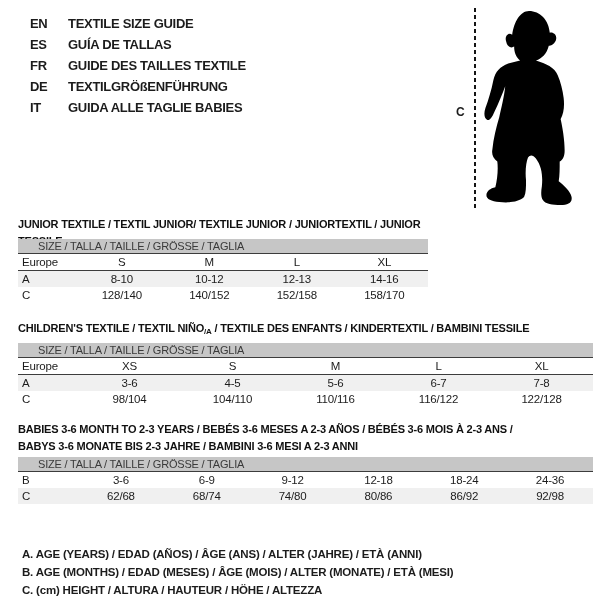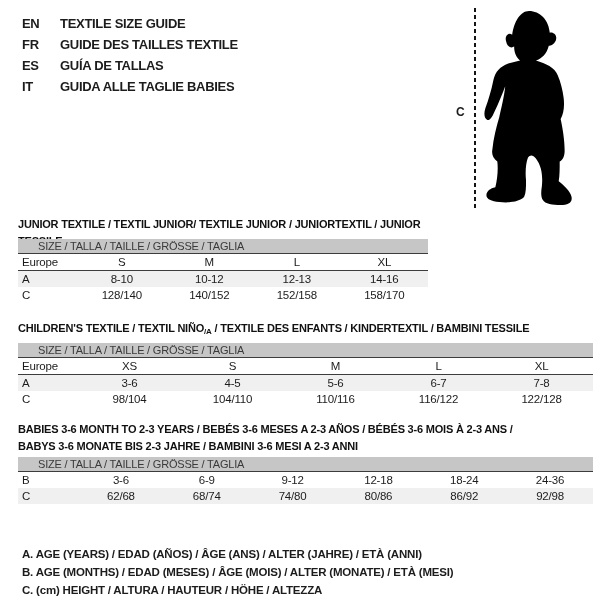--- a/index.html
+++ b/index.html
@@ -8,21 +8,21 @@
     --line-dark:#3c3c3c;
     --ink:#1c1c1c;
   }
   *{margin:0;padding:0;box-sizing:border-box;}
   html,body{background:#fff;}
   .page{
     position:relative;width:600px;height:600px;background:#fff;overflow:hidden;
     font-family:"Liberation Sans",sans-serif;color:var(--ink);
   }
   
-  .langs{position:absolute;left:22px;top:13px;}
+  .langs{position:absolute;left:30px;top:13px;}
   .lang-row{display:flex;line-height:21px;font-size:13px;font-weight:700;letter-spacing:-0.3px;}
   .lang-code{width:38px;}
   
   .figure{position:absolute;left:450px;top:5px;width:148px;height:210px;}
   .dash-line{
     position:absolute;left:24px;top:3px;width:2px;height:201px;
     background:repeating-linear-gradient(to bottom,#141414 0 4px,transparent 4px 7px);
   }
   .c-label{position:absolute;left:6px;top:100px;font-size:12px;font-weight:700;}
   .silhouette{position:absolute;left:33px;top:4px;}
@@ -55,26 +55,30 @@
 <body>
 
 <div class="page">
 
   <div class="langs">
     <div class="lang-row">
       <span class="lang-code">EN</span>
       <span>TEXTILE SIZE GUIDE</span>
     </div>
     <div class="lang-row">
+      <span class="lang-code">ES</span>
+      <span>GUÍA DE TALLAS</span>
+    </div>
+    <div class="lang-row">
       <span class="lang-code">FR</span>
       <span>GUIDE DES TAILLES TEXTILE</span>
     </div>
     <div class="lang-row">
-      <span class="lang-code">ES</span>
-      <span>GUÍA DE TALLAS</span>
+      <span class="lang-code">DE</span>
+      <span>TEXTILGRÖßENFÜHRUNG</span>
     </div>
     <div class="lang-row">
       <span class="lang-code">IT</span>
       <span>GUIDA ALLE TAGLIE BABIES</span>
     </div>
   </div>
 
   <div class="figure">
     <div class="dash-line"></div>
     <span class="c-label">C</span>

